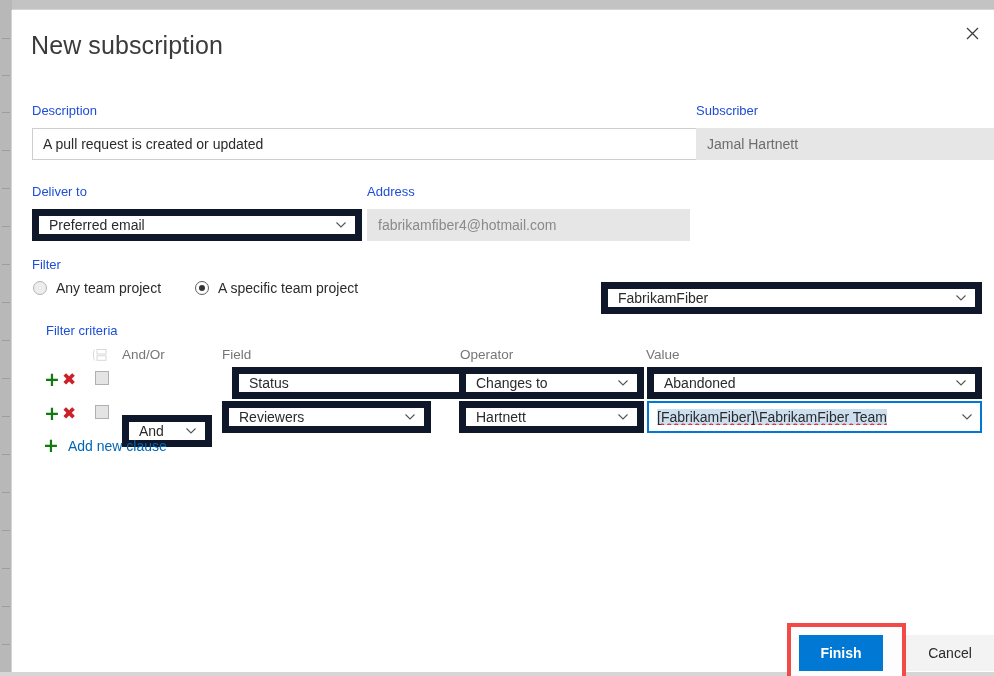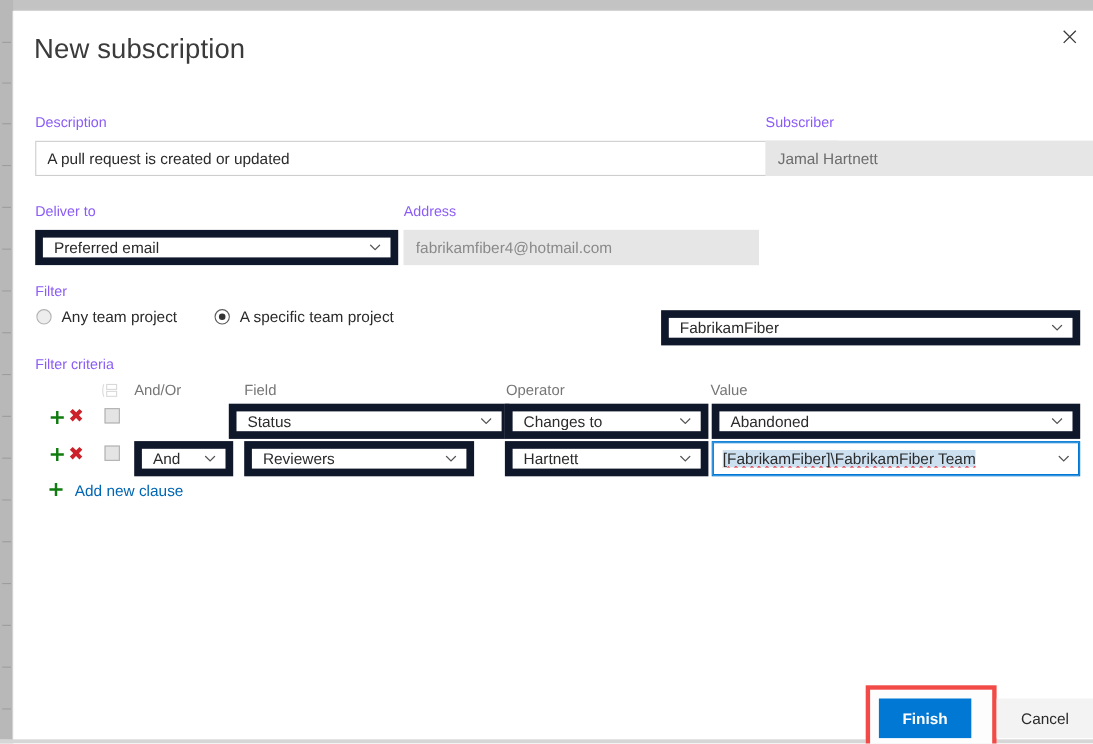--- a/index.html
+++ b/index.html
@@ -80,21 +80,21 @@
     top: 21px;
     font-size: 25px;
     font-weight: 400;
     color: #3b3b3b;
     letter-spacing: 0.1px;
     text-align: right;
   }
 
   .field-label {
     font-size: 13px;
-    color: #8b5cf6;
+    color: #1d4ed8;
     font-weight: 400;
   }
 
   .txt-input {
     box-sizing: border-box;
     border: 1px solid #cecece;
     background: #ffffff;
     font-family: "Liberation Sans", sans-serif;
     font-size: 14px;
     color: #2b2b2b;
@@ -369,41 +369,41 @@
 
   <div class="combo" style="position:absolute;left:589px;top:272px;width:381px;">
     <span class="combo-text">FabrikamFiber</span>
     <span class="chev">
       <svg width="10" height="6" viewBox="0 0 10 6">
           <path d="M0.5 0.5 L5 5 L9.5 0.5" stroke="#555" stroke-width="1.1" fill="none"></path>
         </svg>
     </span>
   </div>
 
-  <div class="field-label" style="position:absolute;left:20px;top:313px;">Filter criteria</div>
+  <div class="field-label" style="position:absolute;left:34px;top:313px;">Filter criteria</div>
 
   <span class="grid-icon">
     <svg width="16" height="14" viewBox="0 0 16 14">
       <path d="M2.5 1.5 C1 3.5 1 10.5 2.5 12.5" stroke="#9a9a9a" stroke-width="1" fill="none"></path>
       <rect x="5" y="1.5" width="9" height="4.5" stroke="#9a9a9a" stroke-width="1" fill="none"></rect>
       <rect x="5" y="7.8" width="9" height="4.5" stroke="#9a9a9a" stroke-width="1" fill="none"></rect>
     </svg>
   </span>
 
   <div class="col-head" style="left:110px;">And/Or</div>
   <div class="col-head" style="left:210px;">Field</div>
   <div class="col-head" style="left:448px;">Operator</div>
   <div class="col-head" style="left:634px;">Value</div>
 
   <div>
     <span class="row-plus" style="left:32px;top:360px;">+</span>
     <span class="row-x" style="left:50px;top:361px;">✖</span>
     <span class="row-check" style="left:83px;top:361px;"></span>
 
-    <div class="combo" style="position:absolute;left:196px;top:357px;width:255px;">
+    <div class="combo" style="position:absolute;left:220px;top:357px;width:255px;">
       <span class="combo-text">Status</span>
       <span class="chev">
         <svg width="10" height="6" viewBox="0 0 10 6">
             <path d="M0.5 0.5 L5 5 L9.5 0.5" stroke="#555" stroke-width="1.1" fill="none"></path>
           </svg>
       </span>
     </div>
 
     <div class="combo" style="position:absolute;left:447px;top:357px;width:185px;">
       <span class="combo-text">Changes to</span>
@@ -422,21 +422,21 @@
           </svg>
       </span>
     </div>
   </div>
 
   <div>
     <span class="row-plus" style="left:32px;top:394px;">+</span>
     <span class="row-x" style="left:50px;top:395px;">✖</span>
     <span class="row-check" style="left:83px;top:395px;"></span>
 
-    <div class="combo" style="position:absolute;left:110px;top:391px;width:90px;">
+    <div class="combo" style="position:absolute;left:110px;top:405px;width:90px;">
       <span class="combo-text">And</span>
       <span class="chev">
         <svg width="10" height="6" viewBox="0 0 10 6">
             <path d="M0.5 0.5 L5 5 L9.5 0.5" stroke="#555" stroke-width="1.1" fill="none"></path>
           </svg>
       </span>
     </div>
 
     <div class="combo" style="position:absolute;left:210px;top:391px;width:209px;">
       <span class="combo-text">Reviewers</span>

